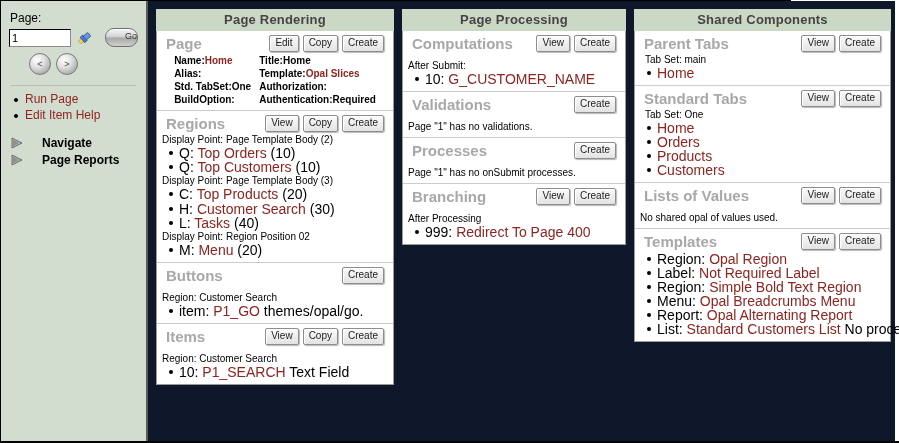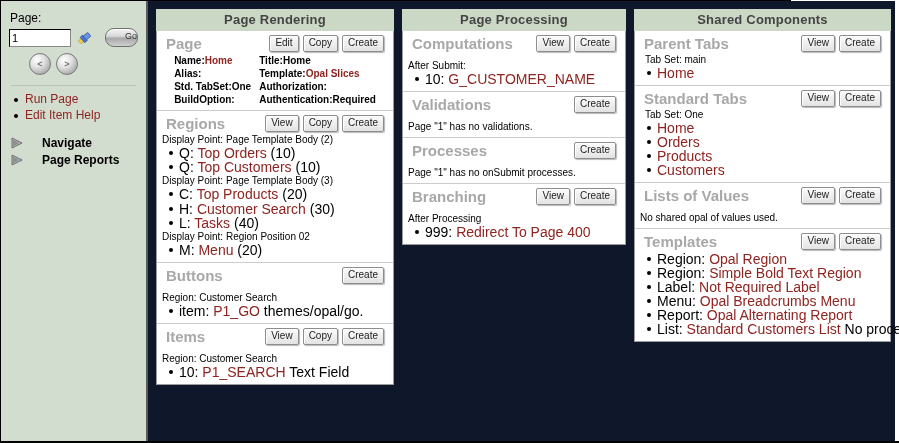--- a/index.html
+++ b/index.html
@@ -406,22 +406,22 @@
         <div class="sect">
           <div class="sect-head">
             <div class="sect-title">Templates</div>
             <div class="btns">
               <div class="btn">View</div>
               <div class="btn">Create</div>
             </div>
           </div>
           <ul class="items">
             <li><span>Region: </span><a class="lnk" href="#">Opal Region</a></li>
+            <li><span>Label: </span><a class="lnk" href="#">Not Required Label</a></li>
             <li><span>Region: </span><a class="lnk" href="#">Simple Bold Text Region</a></li>
-            <li><span>Label: </span><a class="lnk" href="#">Not Required Label</a></li>
             <li><span>Menu: </span><a class="lnk" href="#">Opal Breadcrumbs Menu</a></li>
             <li><span>Report: </span><a class="lnk" href="#">Opal Alternating Report</a></li>
             <li><span>List: </span><a class="lnk" href="#">Standard Customers List</a><span> No processes used.</span></li>
           </ul>
         </div>
 
       </div>
     </div>
 
   </div>

